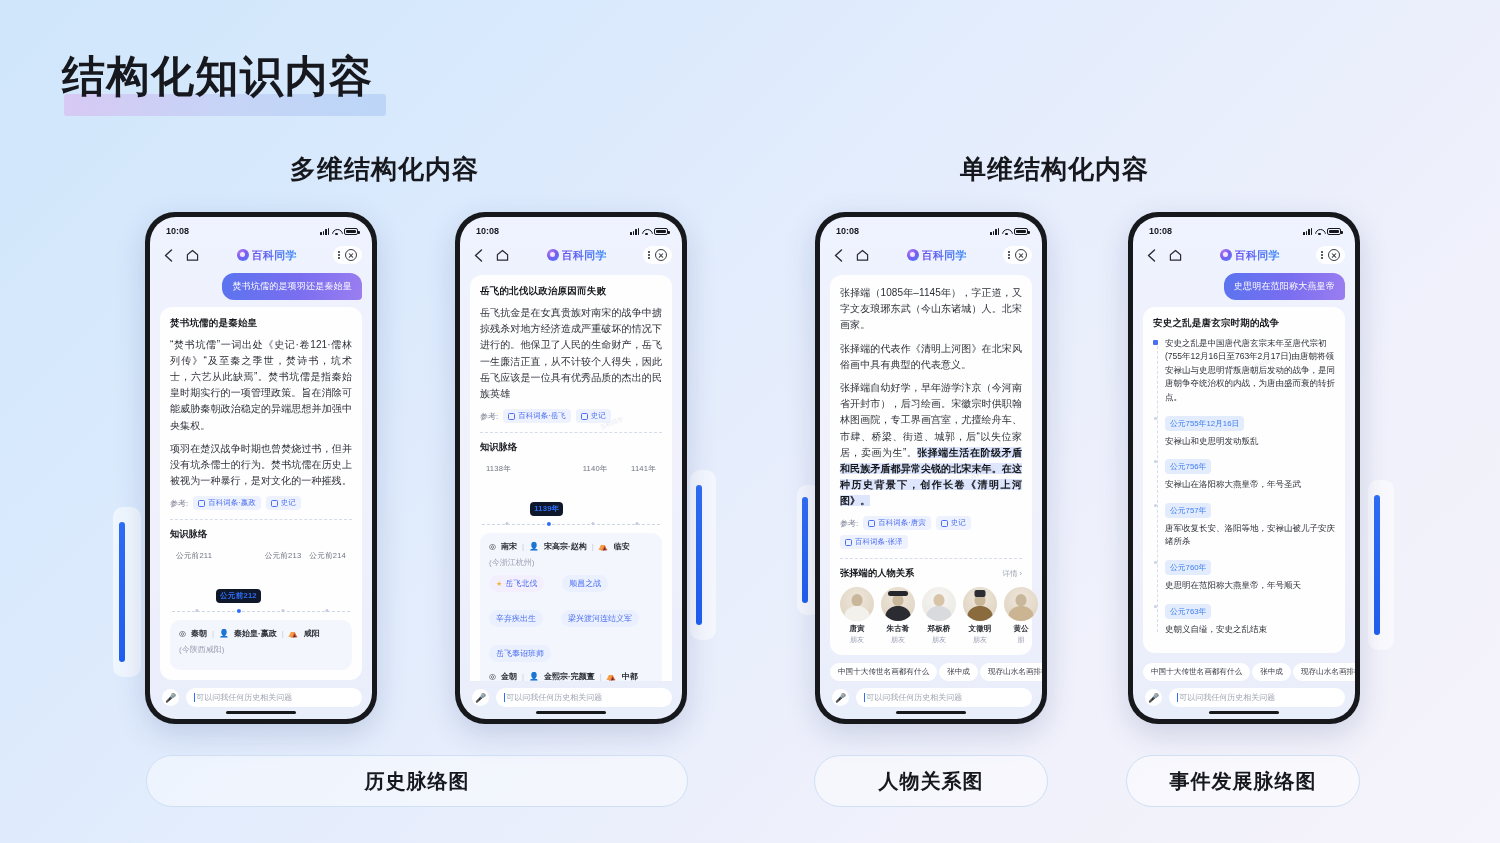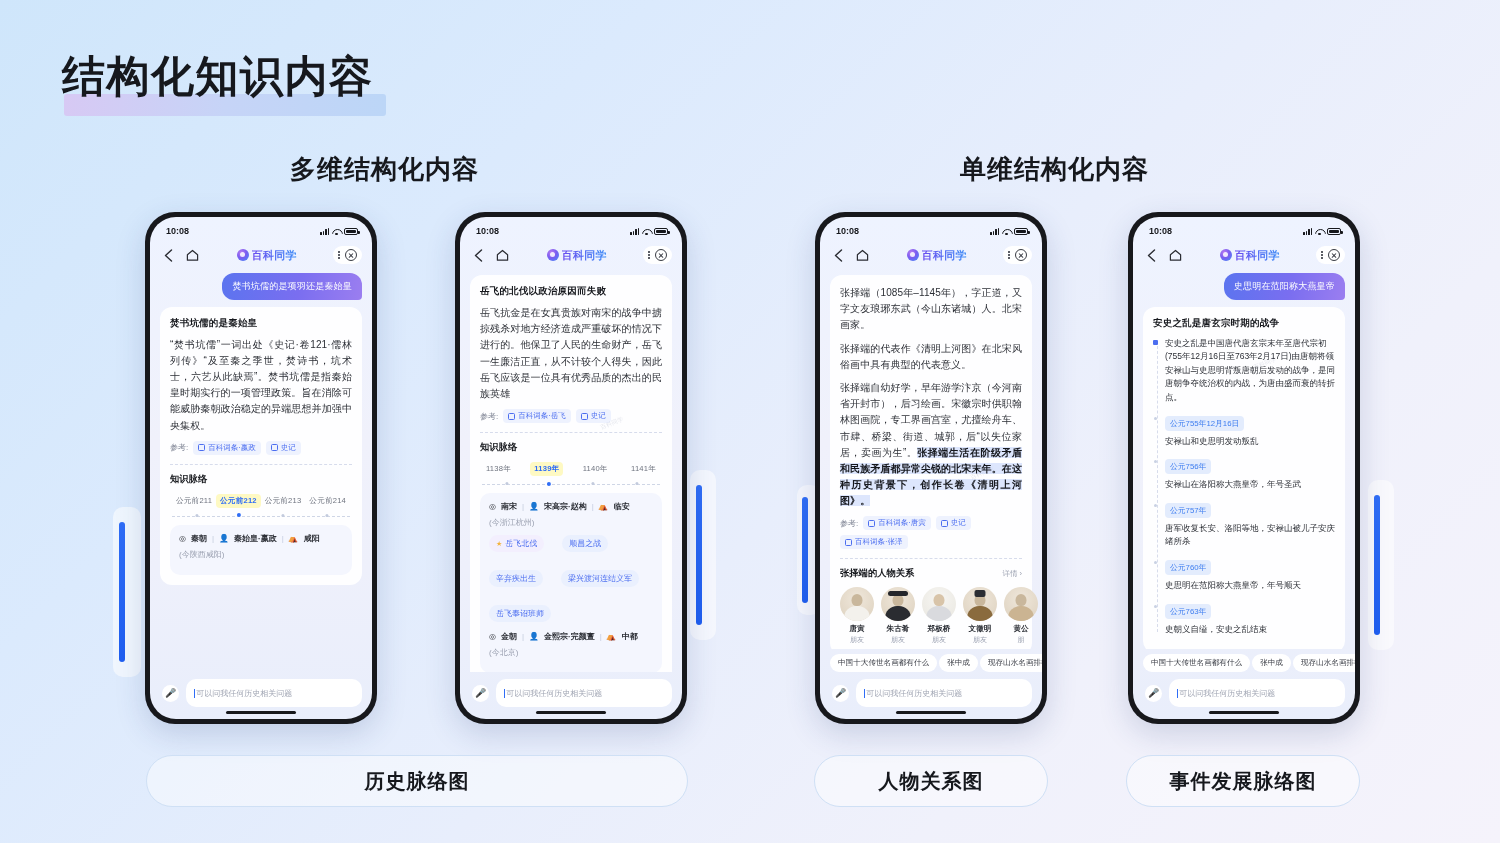--- a/index.html
+++ b/index.html
@@ -138,21 +138,21 @@
     display:flex;align-items:center;gap:3px;
     background:#eef2fe;color:#4c6ef0;border-radius:4px;padding:2px 5px;font-size:7.5px;
   }
   .ref-ic { width:7px;height:7px;border:1px solid #4c6ef0;border-radius:1.5px; }
   .divider-dot { border-top: 1px dashed #d7dcec; margin: 9px 0 8px; }
   .sec-sub { font-size: 9.3px; font-weight: bold; color:#16181d; margin-bottom: 8px; }
 
   
   .tl-tabs { display:flex; justify-content: space-between; padding: 0 2px; }
   .tl-tab { font-size:7.6px; color:#6e737f; padding:2px 4px; border-radius:4px; letter-spacing:.2px;}
-  .tl-tab.active { background:#fef9c3; color:#2f6df6; font-weight: bold; }
+  .tl-tab.active { background:#0f172a; color:#2f6df6; font-weight: bold; margin-top: 40px; }
   .tl-axis { position: relative; height: 12px; margin-top: 3px; }
   .tl-axis .line { position:absolute; left:2px; right:2px; top:5px; border-top:1px dashed #cfd6e6; }
   .tl-axis .pt { position:absolute; top:3px; width:3.2px;height:3.2px;border-radius:50%;background:#c3cbdd; transform: translateX(-50%); }
   .tl-axis .pt.active { background:#2f6df6; width:4.2px;height:4.2px; top:2.5px; }
 
   .detail-box {
     background:#f4f6fe; border-radius:10px; padding:8px 9px; margin-top:2px;
   }
   .meta-row { display:flex; align-items:center; gap:5px; font-size:8px; color:#2c2f36; margin-bottom:7px; flex-wrap:wrap;}
   .meta-row b { font-weight: bold; }
@@ -213,21 +213,21 @@
     white-space: nowrap; flex: 0 0 auto;
   }
   .inputbar {
     flex: 0 0 auto; display:flex; align-items:center; gap:7px; padding: 7px 10px 4px 12px;
   }
   .mic {
     width:17px;height:17px;border-radius:50%;background:#fff;display:flex;align-items:center;justify-content:center;flex:0 0 auto;
     font-size:9px; color:#2c2f36;
   }
   .inputfield {
-    flex:1; height:28px; background:#fff; border-radius:10px; display:flex; align-items:center;
+    flex:1; height:19px; background:#fff; border-radius:10px; display:flex; align-items:center;
     padding: 0 8px; font-size:8px; color:#a0a5b3; gap:1px;
   }
   .caret { width:1.3px; height:9px; background:#2f6df6; display:block; }
   .homebar { flex:0 0 auto; display:flex; justify-content:center; padding-bottom:5px; }
   .homebar i { width:70px;height:2.6px;border-radius:2px;background:#17181c;display:block;}
 
   
   .pill {
     position:absolute; height:52px; border-radius:26px;
     border: 1px solid #cfe0f5; background: rgba(255,255,255,0.45);
@@ -301,20 +301,21 @@
         <span class="close-ic"></span>
       </span>
     </div>
 
     <div class="body">
       <div class="wm" style="left:130px;top:100px;">百科同学</div>
       <div class="user-bubble">焚书坑儒的是项羽还是秦始皇</div>
       <div class="card">
         <div class="card-title">焚书坑儒的是秦始皇</div>
         <div class="para">“焚书坑儒”一词出处《史记·卷121·儒林列传》“及至秦之季世，焚诗书，坑术士，六艺从此缺焉”。焚书坑儒是指秦始皇时期实行的一项管理政策。旨在消除可能威胁秦朝政治稳定的异端思想并加强中央集权。</div>
+        <div class="para">项羽在楚汉战争时期也曾焚烧过书，但并没有坑杀儒士的行为。焚书坑儒在历史上被视为一种暴行，是对文化的一种摧残。</div>
         <div class="ref-row">
           <span>参考:</span>
           <span class="ref-chip">
               <span class="ref-ic"></span>
               <span>百科词条·嬴政</span>
             </span>
           <span class="ref-chip">
               <span class="ref-ic"></span>
               <span>史记</span>
             </span>

